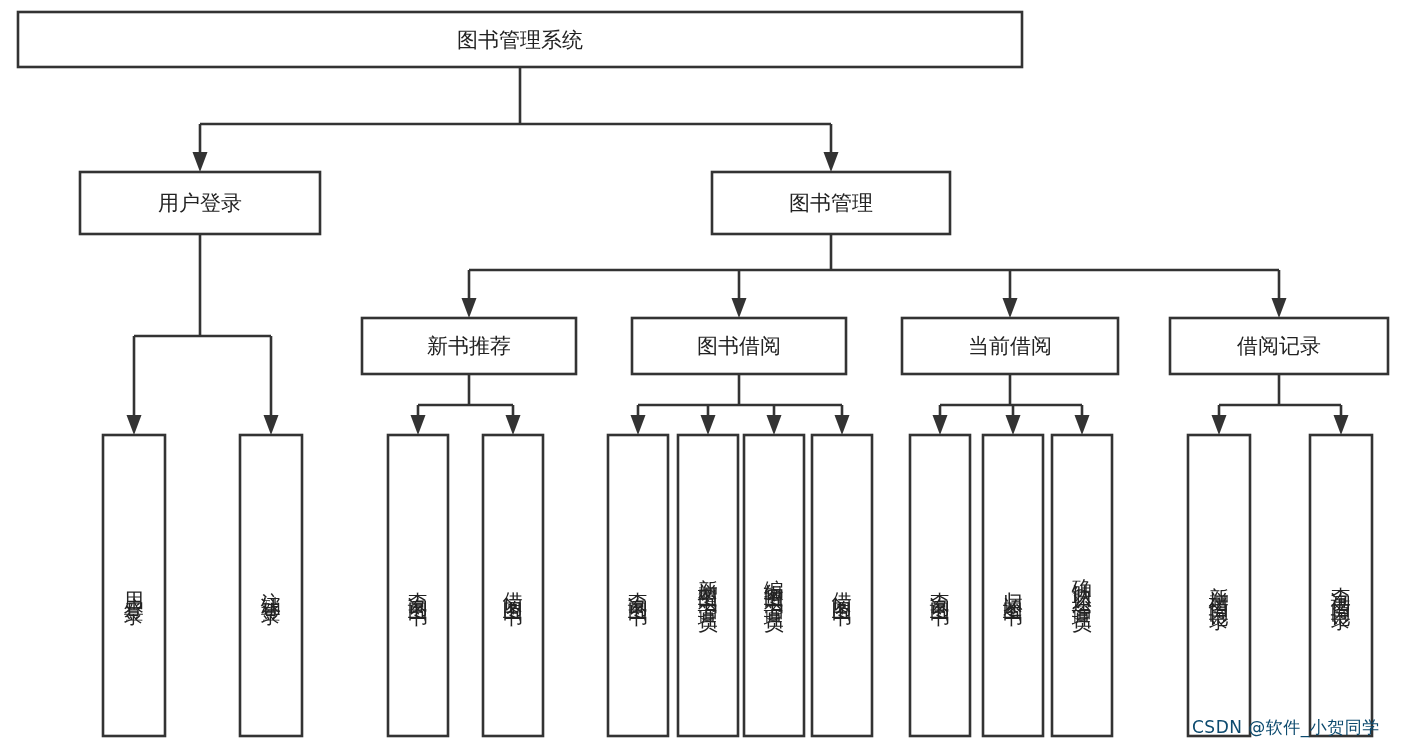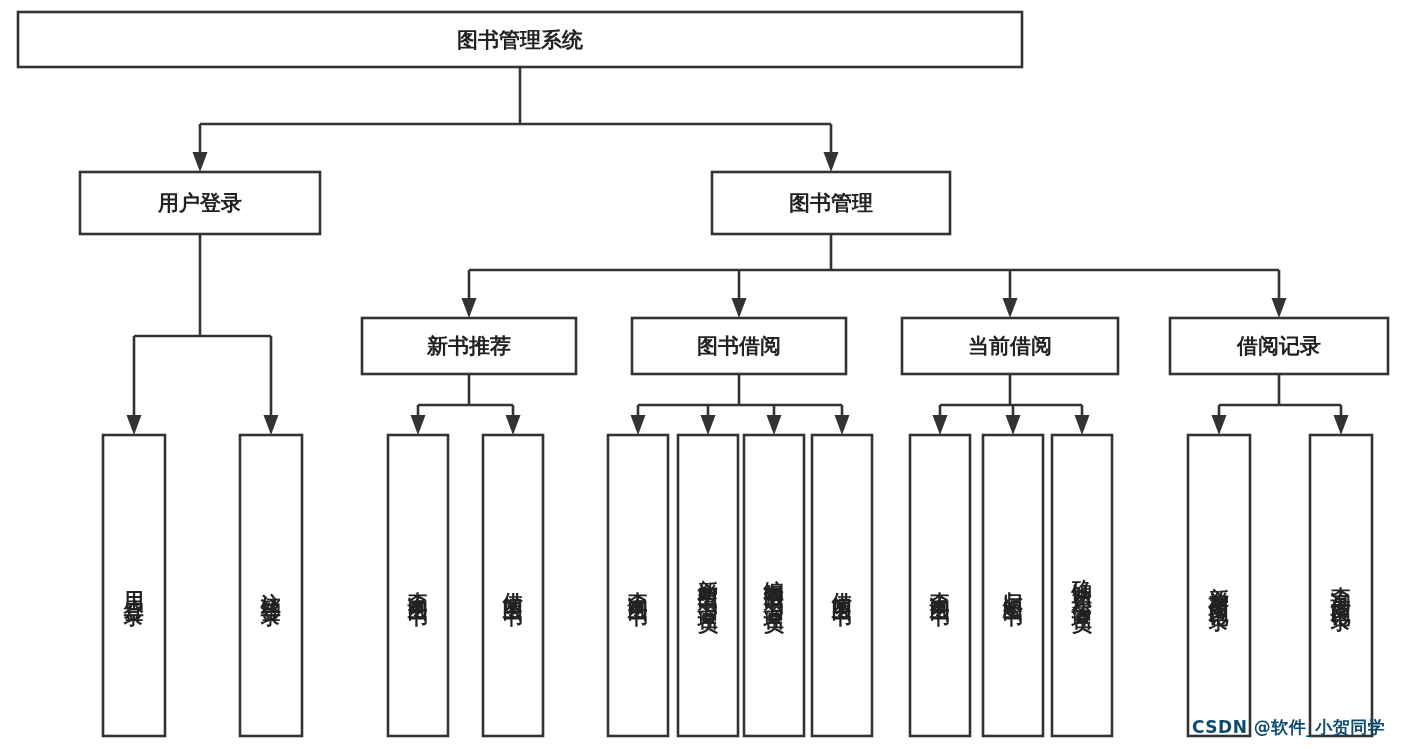--- a/index.html
+++ b/index.html
@@ -11,21 +11,20 @@
     width: 1405px;
     height: 747px;
     font-family: "DejaVu Sans", "Liberation Sans", sans-serif;
     overflow: hidden;
   }
   #diagram-root {
     position: relative;
     width: 1405px;
     height: 747px;
     background: #ffffff;
-    font-weight: bold;
   }
   svg.diagram-canvas {
     position: absolute;
     top: 0;
     left: 0;
     width: 1405px;
     height: 747px;
   }
   .node-box {
     fill: #ffffff;

